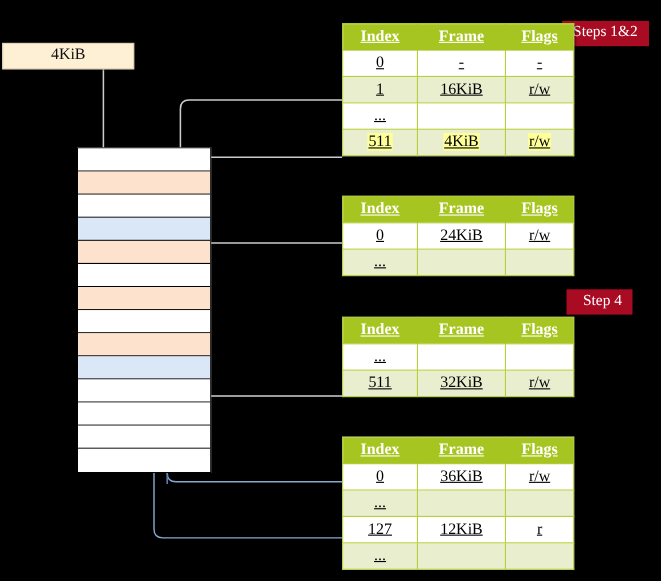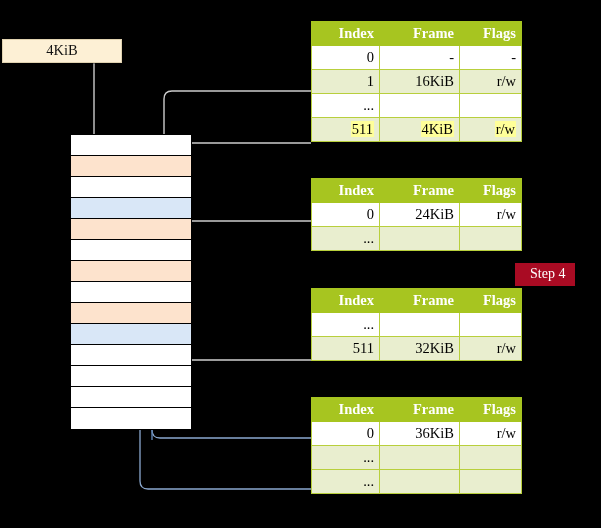--- a/index.html
+++ b/index.html
@@ -37,24 +37,25 @@
     background: #ffffff;
     font-size: 14.5px;
     table-layout: fixed;
     box-shadow: 2px 2px 0 rgba(0,0,0,0.30);
   }
   .pt td, .pt th {
     border: 1px solid #b8cf3c;
     padding: 2px 5px;
     height: 19px;
     line-height: 19px;
-    text-align: right;
+    text-align: center;
     font-weight: normal;
     white-space: nowrap;
     overflow: hidden;
+    text-decoration: underline;
   }
   .pt th {
     background: #a7c520;
     color: #ffffff;
     font-weight: bold;
     border: 1px solid #a7c520;
     font-size: 14.5px;
   }
   .pt tr.alt td {
     background: #e9eecf;
@@ -146,20 +147,23 @@
     <path d="M 140 210 L 140 481 Q 140 489 148 489 L 311 489" fill="none" stroke="#8aa8cf" stroke-width="1.3"></path>
 
     <path d="M 140 340 L 140 214" fill="none" stroke="#5d83b4" stroke-width="1.4" marker-end="url(#arrowBlue)"></path>
     <path d="M 152 440 L 152 328" fill="none" stroke="#5d83b4" stroke-width="1.4" marker-end="url(#arrowBlue)"></path>
   </svg>
 
   <div id="srcbox" style="left:2px; top:39px; width:118px; height:22px;">
     <span>4KiB</span>
   </div>
 
+  <div class="badge" style="left:511px; top:19px;">
+    <span>Steps 1&amp;2</span>
+  </div>
   <div class="badge" style="left:515px; top:263px;padding-left:15px;">
     <span>Step 4</span>
   </div>
 
   <div id="memcol">
       <div class="memrow m-white"></div>
       <div class="memrow m-peach"></div>
       <div class="memrow m-white"></div>
       <div class="memrow m-blue"></div>
       <div class="memrow m-peach"></div>
@@ -259,20 +263,25 @@
         <tr class="plain">
           <td class="c-index">0</td>
           <td class="c-frame">36KiB</td>
           <td class="c-flags">r/w</td>
         </tr>
         <tr class="alt">
           <td class="c-index">...</td>
           <td class="c-frame"></td>
           <td class="c-flags"></td>
         </tr>
+        <tr class="plain">
+          <td class="c-index">127</td>
+          <td class="c-frame">12KiB</td>
+          <td class="c-flags">r</td>
+        </tr>
         <tr class="alt">
           <td class="c-index">...</td>
           <td class="c-frame"></td>
           <td class="c-flags"></td>
         </tr>
       </tbody>
     </table>
 
 </div>
 

